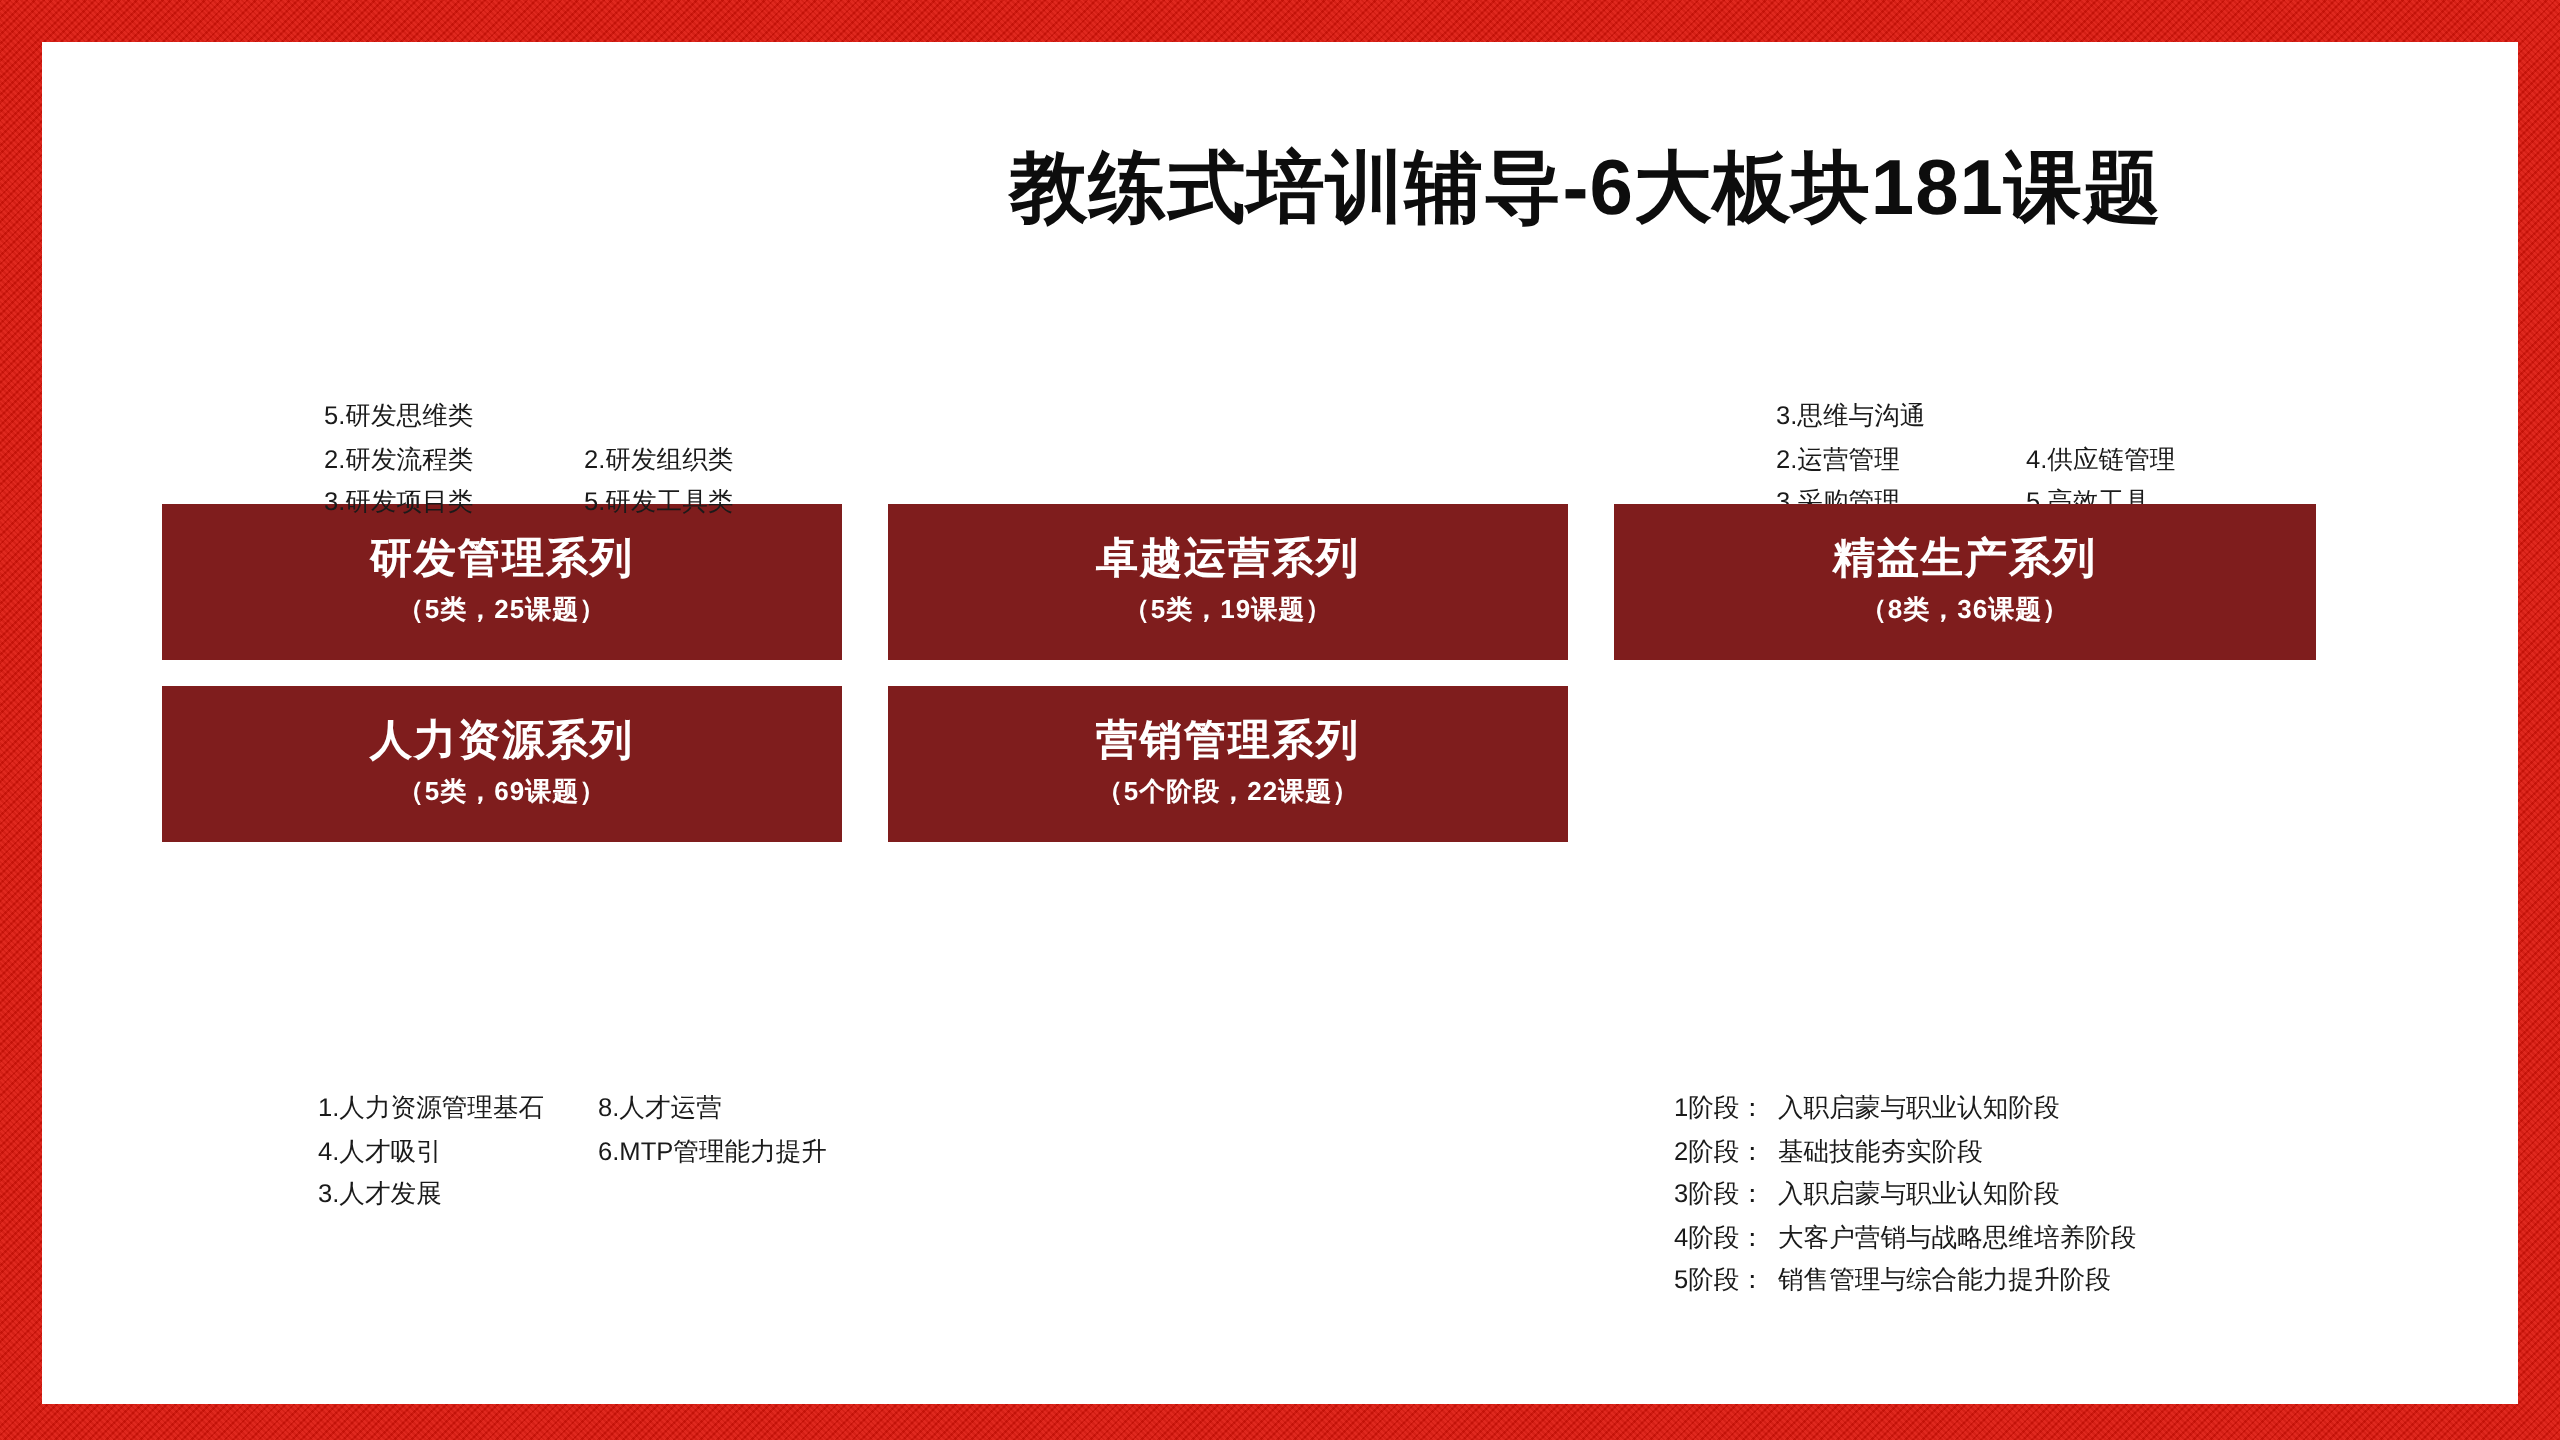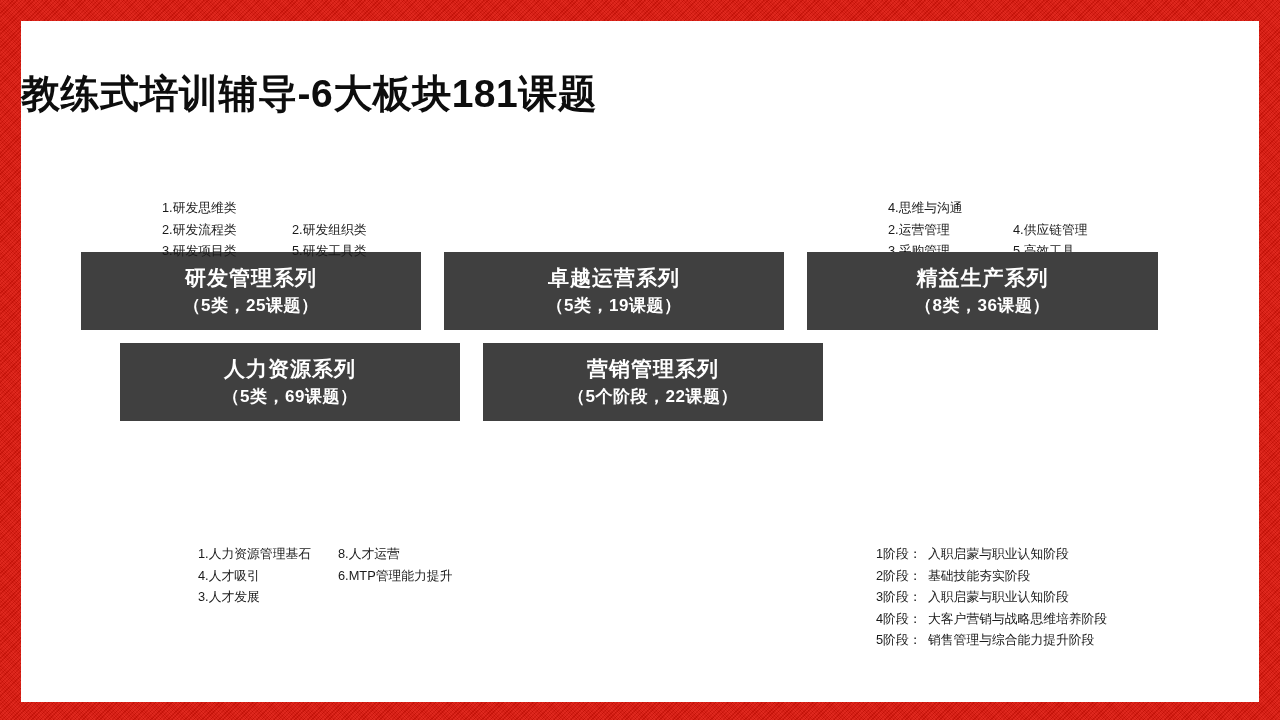--- a/index.html
+++ b/index.html
@@ -34,66 +34,66 @@
     background: #ffffff;
     box-sizing: border-box;
   }
 
   
   .title {
     position: absolute;
     left: 0;
     top: 46px;
     width: 1060px;
-    text-align: left;
+    text-align: right;
     font-size: 39px;
     font-weight: bold;
     color: #0d0d0d;
     letter-spacing: 0.5px;
     white-space: nowrap;
   }
 
   
   .grid {
     position: absolute;
     left: 60px;
     top: 231px;
     width: 1130px;
   }
   .row {
     display: flex;
     gap: 23px;
   }
-  .row.row-two { margin-top: 13px; margin-left: 39px; }
+  .row.row-two { margin-top: 13px; }
 
   .col {
     width: 340px;
     position: relative;
   }
   .col.wide { width: 351px; }
 
   .box {
-    background: #404040;
+    background: #7f1d1d;
     color: #ffffff;
     text-align: center;
     height: 78px;
     display: flex;
     flex-direction: column;
     align-items: center;
     justify-content: center;
     box-sizing: border-box;
   }
   .box-title {
     font-size: 21px;
     font-weight: bold;
     line-height: 1.18;
     letter-spacing: 1px;
   }
   .box-sub {
-    font-size: 17px;
+    font-size: 13px;
     font-weight: bold;
     line-height: 1.25;
     margin-top: 4px;
     letter-spacing: 0.5px;
   }
 
   
   .itemblock {
     position: absolute;
     font-size: 12.8px;
@@ -132,42 +132,42 @@
     <div class="title">教练式培训辅导-6大板块181课题</div>
 
     <div class="grid">
 
       <div class="row row-one">
 
         <div class="col">
           <div class="itemblock" id="items-rd">
             <div class="cols">
               <div class="subcol">
-                <div class="item">1.研发思维类</div>
+                <div class="item">5.研发思维类</div>
                 <div class="item">2.研发流程类</div>
                 <div class="item">3.研发项目类</div>
               </div>
               <div class="subcol">
                 <div class="item">&nbsp;</div>
                 <div class="item">2.研发组织类</div>
                 <div class="item">5.研发工具类</div>
               </div>
             </div>
           </div>
           <div class="box">
             <div class="box-title">研发管理系列</div>
             <div class="box-sub">（5类，25课题）</div>
           </div>
         </div>
 
         <div class="col">
           <div class="itemblock" id="items-ops">
             <div class="cols">
               <div class="subcol">
-                <div class="item">4.思维与沟通</div>
+                <div class="item">3.思维与沟通</div>
                 <div class="item">2.运营管理</div>
                 <div class="item">3.采购管理</div>
               </div>
               <div class="subcol">
                 <div class="item">&nbsp;</div>
                 <div class="item">4.供应链管理</div>
                 <div class="item">5.高效工具</div>
               </div>
             </div>
           </div>

